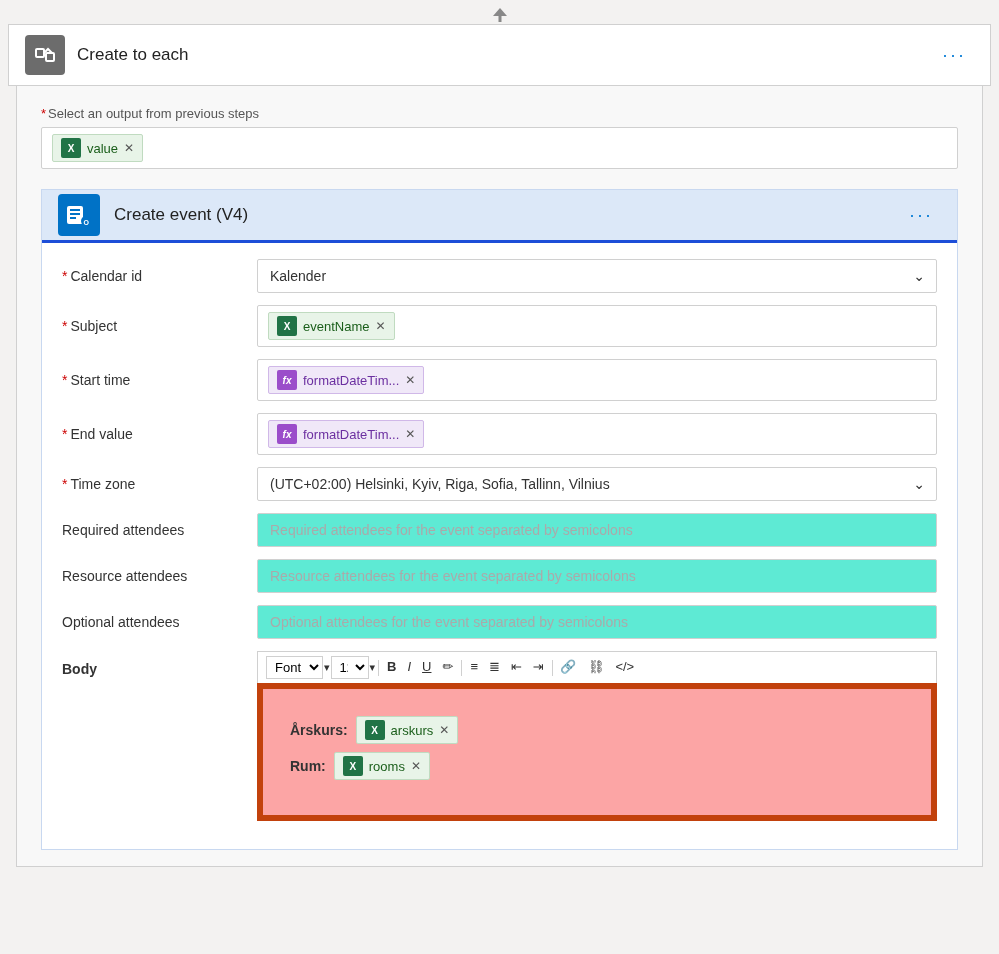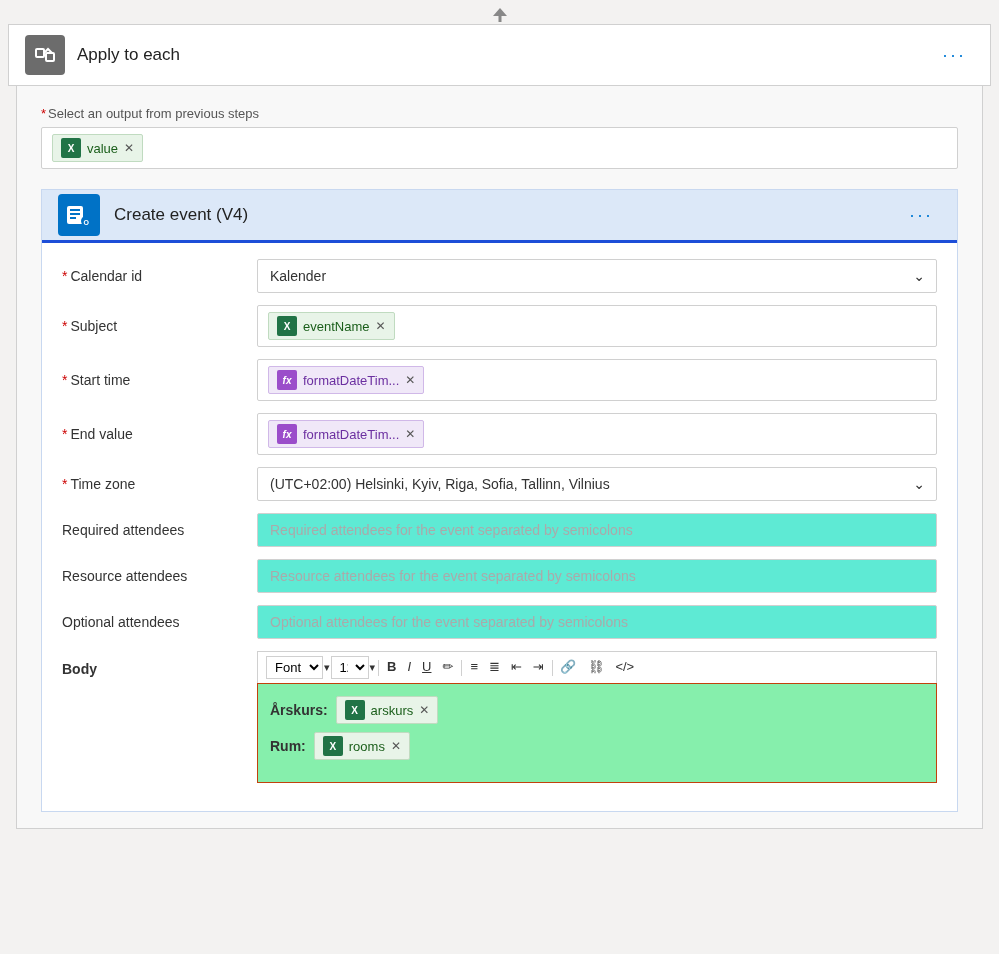--- a/index.html
+++ b/index.html
@@ -259,24 +259,24 @@
     .toolbar-btn.italic { font-style: italic; }
     .toolbar-btn.underline { text-decoration: underline; }
     .toolbar-separator {
       width: 1px;
       height: 16px;
       background: #d0d0d0;
       margin: 0 2px;
     }
 
     .body-editor {
-      border: 1px solid #c2410c;
-      background: #86efac;
+      border: 6px solid #c2410c;
+      background: #fca5a5;
       min-height: 100px;
-      padding: 12px;
+      padding: 27px;
     }
 
     .body-content-line {
       display: flex;
       align-items: center;
       margin-bottom: 8px;
       flex-wrap: wrap;
       gap: 6px;
     }
     .body-label-text {
@@ -296,21 +296,21 @@
 </div>
 
 <div class="apply-header">
   <div class="apply-header-icon">
     <svg width="22" height="22" viewBox="0 0 22 22">
       <rect x="2" y="5" width="8" height="8" rx="1" fill="none" stroke="#fff" stroke-width="2"></rect>
       <rect x="12" y="9" width="8" height="8" rx="1" fill="none" stroke="#fff" stroke-width="2"></rect>
       <polyline points="10,9 14,5 18,9" fill="none" stroke="#fff" stroke-width="2"></polyline>
     </svg>
   </div>
-  <span class="apply-header-title">Apply to each</span>
+  <span class="apply-header-title">Create to each</span>
   <button class="ellipsis-btn">···</button>
 </div>
 
 <div class="content-area">
 
   <div class="select-output-section">
     <div class="select-output-label">
       <span class="required-star">*</span><span>Select an output from previous steps</span>
     </div>
     <div class="token-input">

